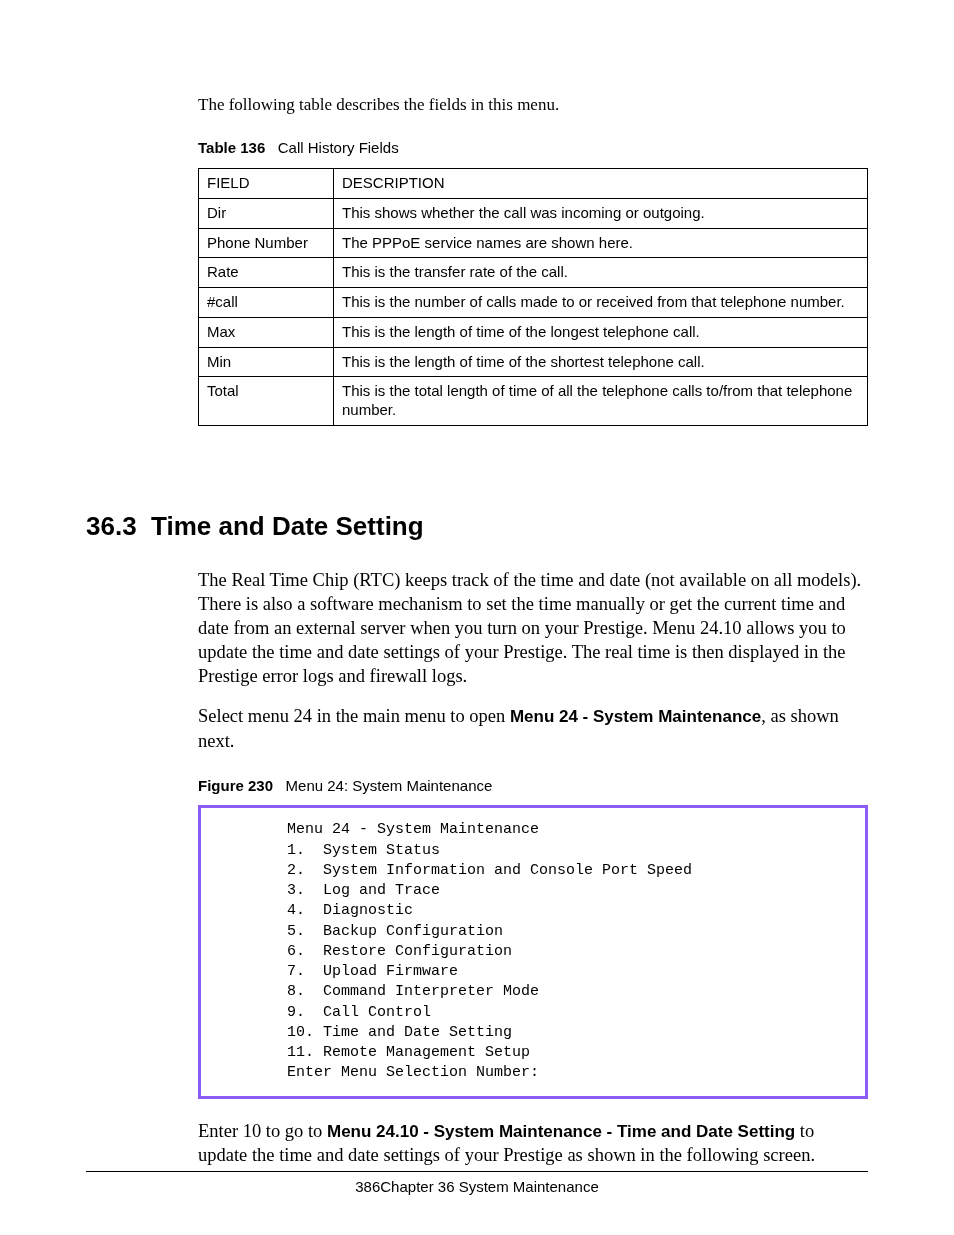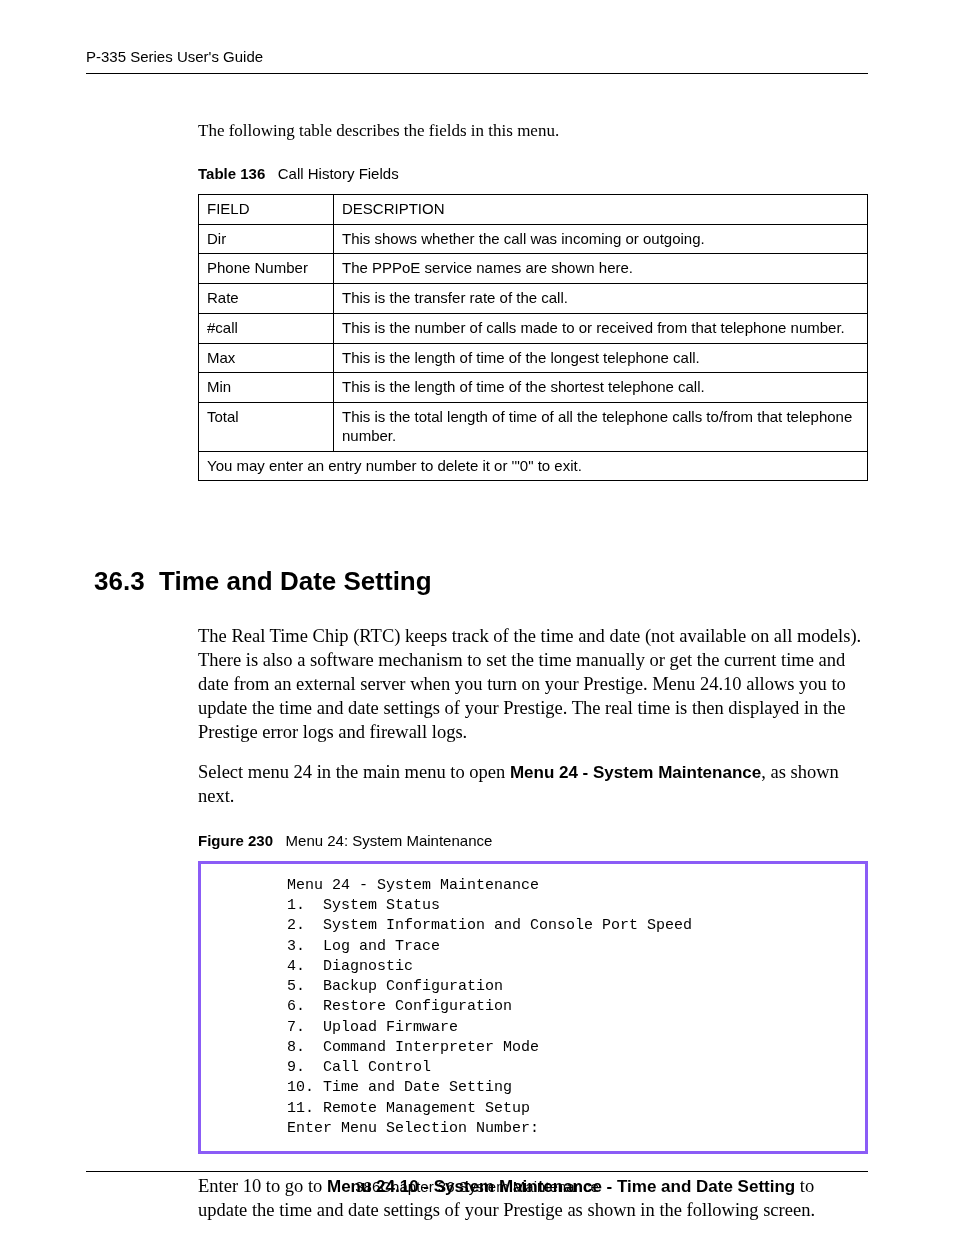--- a/index.html
+++ b/index.html
@@ -59,21 +59,21 @@
   }
   table.fields th:first-child, table.fields td.fieldcol {
     width: 118px;
   }
   table.fields td.footer {
     
   }
   h2.section-heading {
     margin-top: 84px;
     margin-bottom: 26px;
-    margin-left: 8px;
+    margin-left: 0;
     font-family: Arial, Helvetica, sans-serif;
     font-weight: bold;
     font-size: 26px;
   }
   .body-p {
     font-family: "Times New Roman", Times, serif;
     font-size: 18.5px;
     line-height: 1.3;
     margin-top: 0;
     margin-bottom: 16px;
@@ -104,21 +104,20 @@
     font-size: 15px;
     display: flex;
     justify-content: center;
   }
 </style>
 </head>
 <body>
 
 <div class="page">
 
-  <div class="running-head">P-335 Series User's Guide</div>
 
   <div class="content">
 
     <p class="intro">The following table describes the fields in this menu.</p>
 
     <div class="table-caption">
       <span class="bold">Table 136</span>&nbsp;&nbsp;
       <span>Call History Fields</span>
     </div>
 
@@ -150,23 +149,20 @@
           <td class="fieldcol">Max</td>
           <td>This is the length of time of the longest telephone call.</td>
         </tr>
         <tr>
           <td class="fieldcol">Min</td>
           <td>This is the length of time of the shortest telephone call.</td>
         </tr>
         <tr>
           <td class="fieldcol">Total</td>
           <td>This is the total length of time of all the telephone calls to/from that telephone number.</td>
-        </tr>
-        <tr>
-          <td class="footer" colspan="2">You may enter an entry number to delete it or '"0" to exit.</td>
         </tr>
       </tbody>
     </table>
   </div>
 
   <h2 class="section-heading">
     <span>36.3</span>&nbsp;&nbsp;<span>Time and Date Setting</span>
   </h2>
 
   <div class="content">

